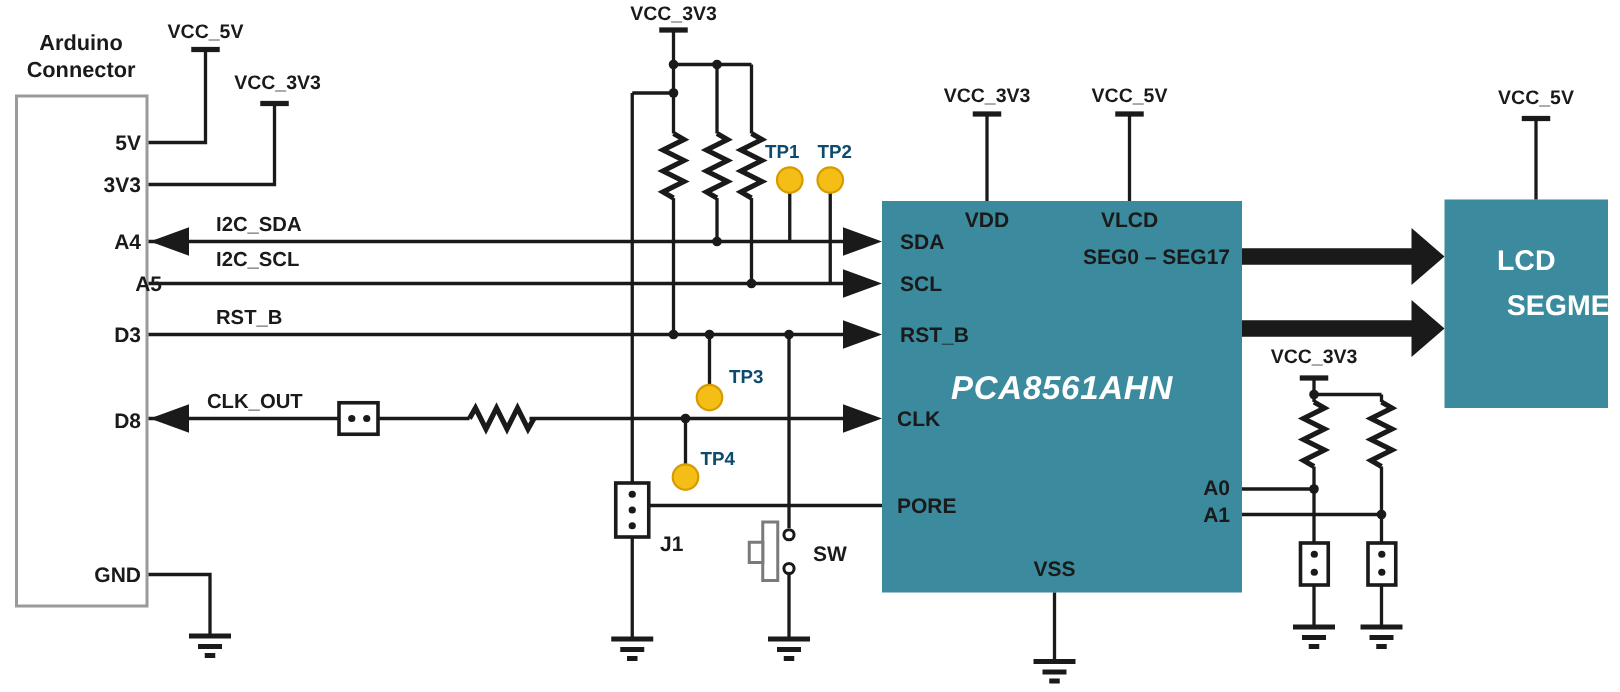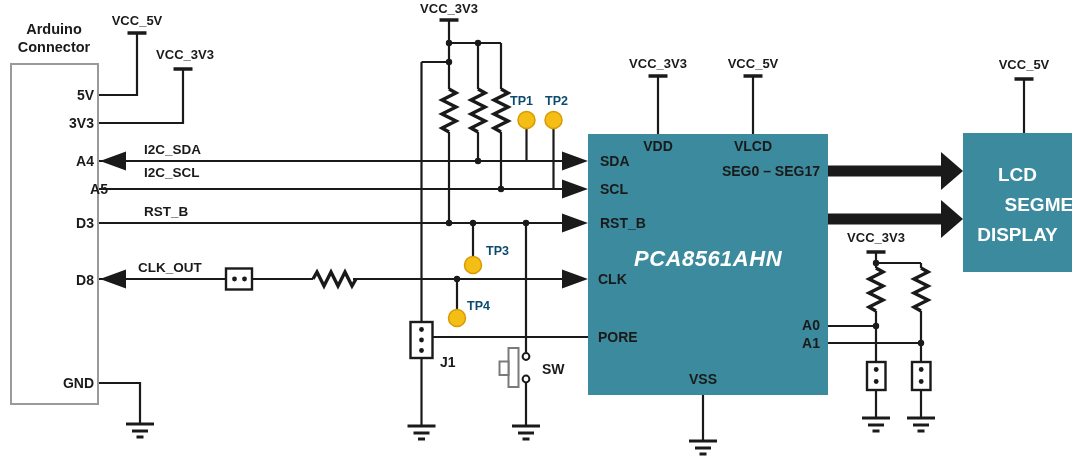--- a/index.html
+++ b/index.html
@@ -203,15 +203,14 @@
   <div class="lbl ctr" style="left:633px;top:138px;width:50px;">VDD</div>
   <div class="lbl ctr" style="left:725px;top:138px;width:56px;">VLCD</div>
   <div class="lbl ctr" style="left:678px;top:371px;width:50px;">VSS</div>
   <div class="lbl rgt" style="left:640px;top:163px;width:180px;">SEG0 – SEG17</div>
   <div class="lbl rgt" style="left:791px;top:317px;width:29px;">A0</div>
   <div class="lbl rgt" style="left:791px;top:335px;width:29px;">A1</div>
   <div class="lbl chipname ctr" style="left:608px;top:251px;width:200px;font-style:italic;">PCA8561AHN</div>
 
   <div class="lbl lcdtext ctr" style="left:963px;top:160px;width:109px;">LCD</div>
   <div class="lbl lcdtext ctr" style="left:963px;top:190px;width:109px;margin-left:34px;">SEGMENT</div>
-  <div class="lbl lcdtext ctr" style="left:963px;top:220px;width:109px;">DISPLAY</div>
 
 </div>
 
 </body></html>

